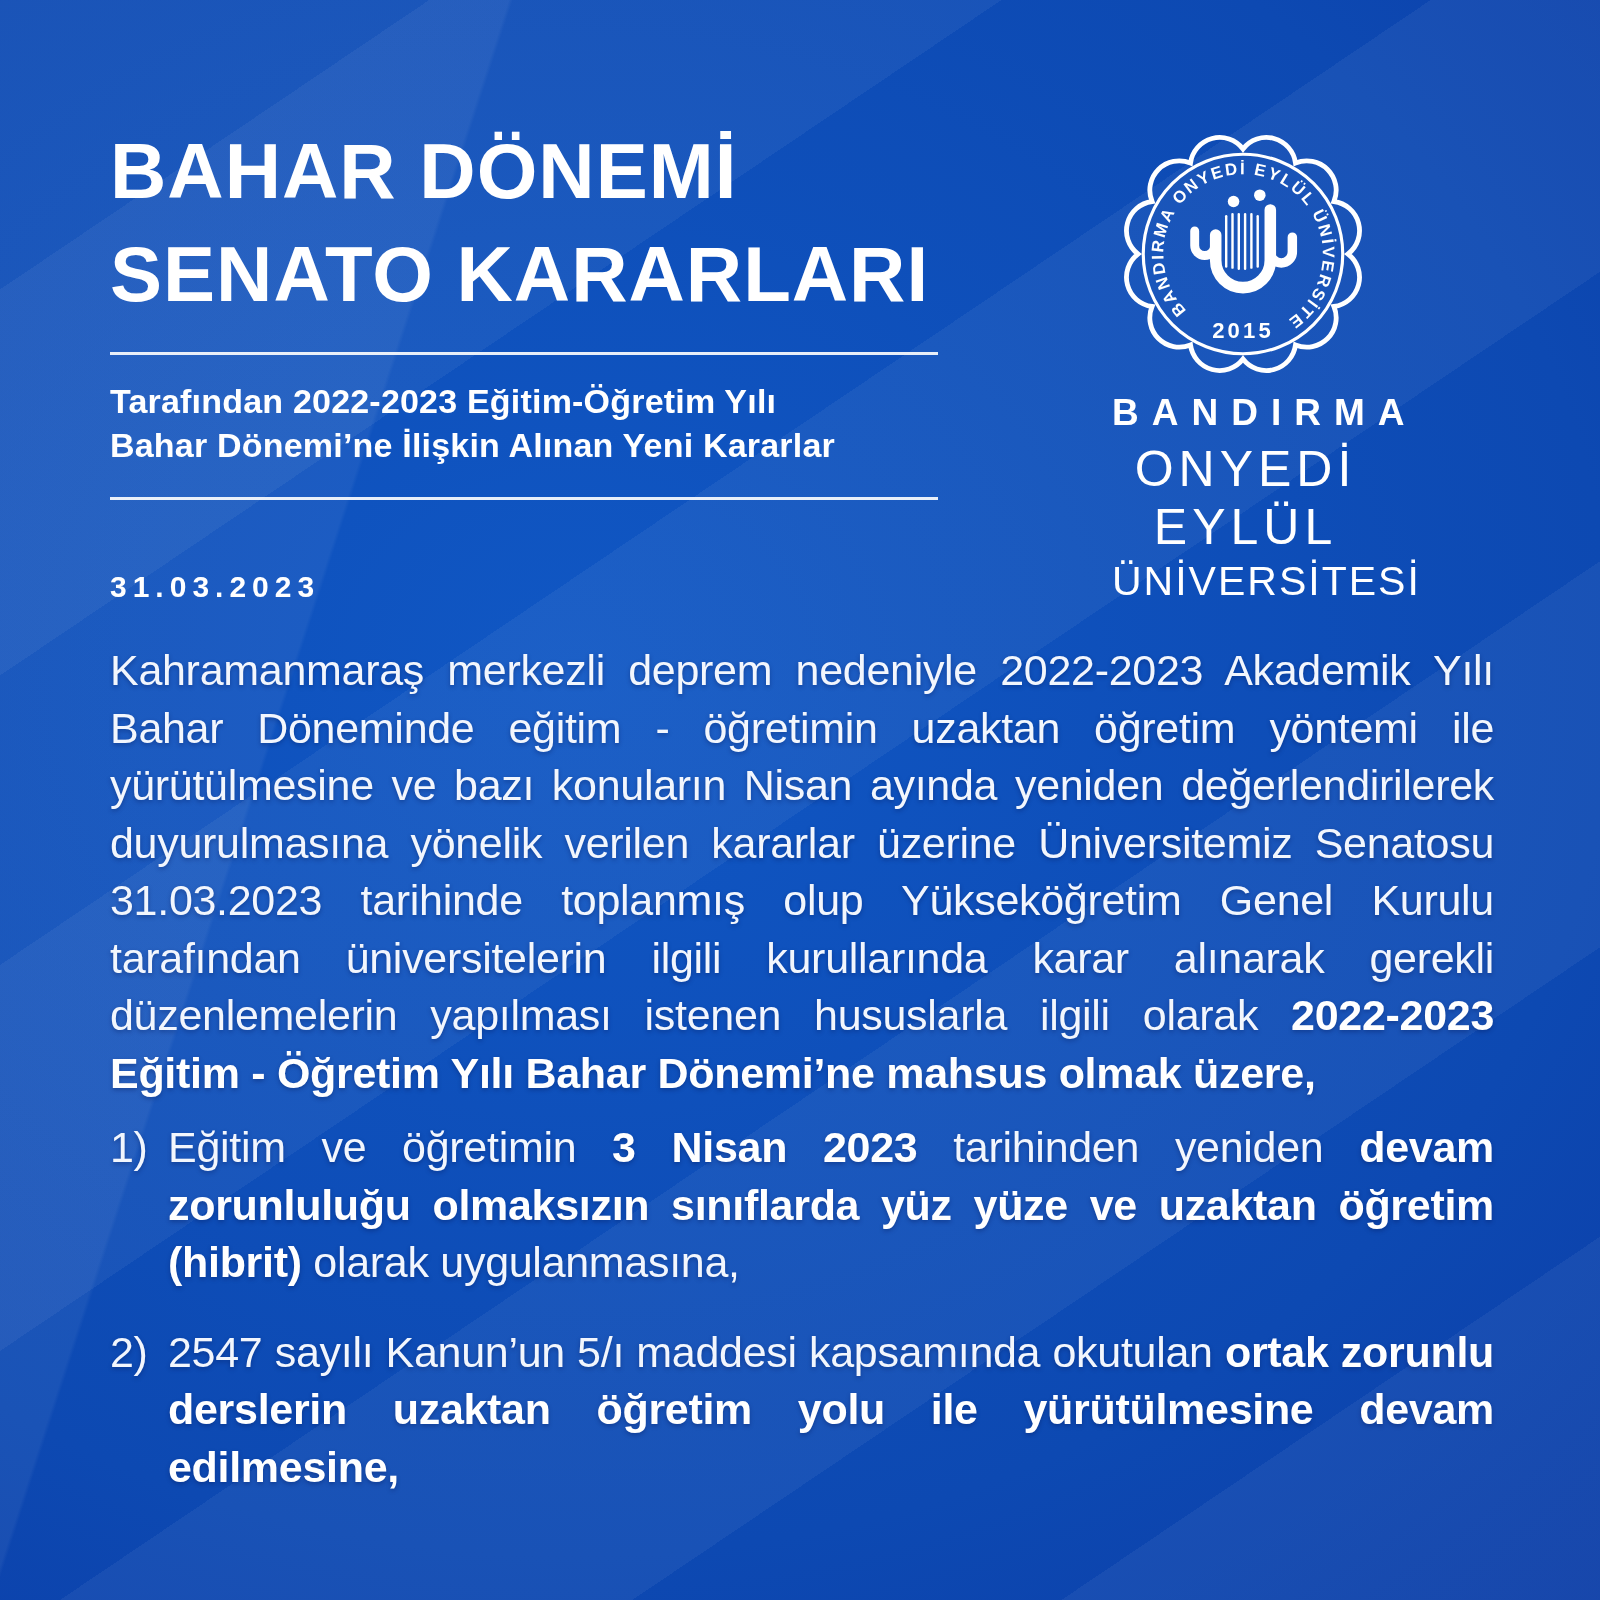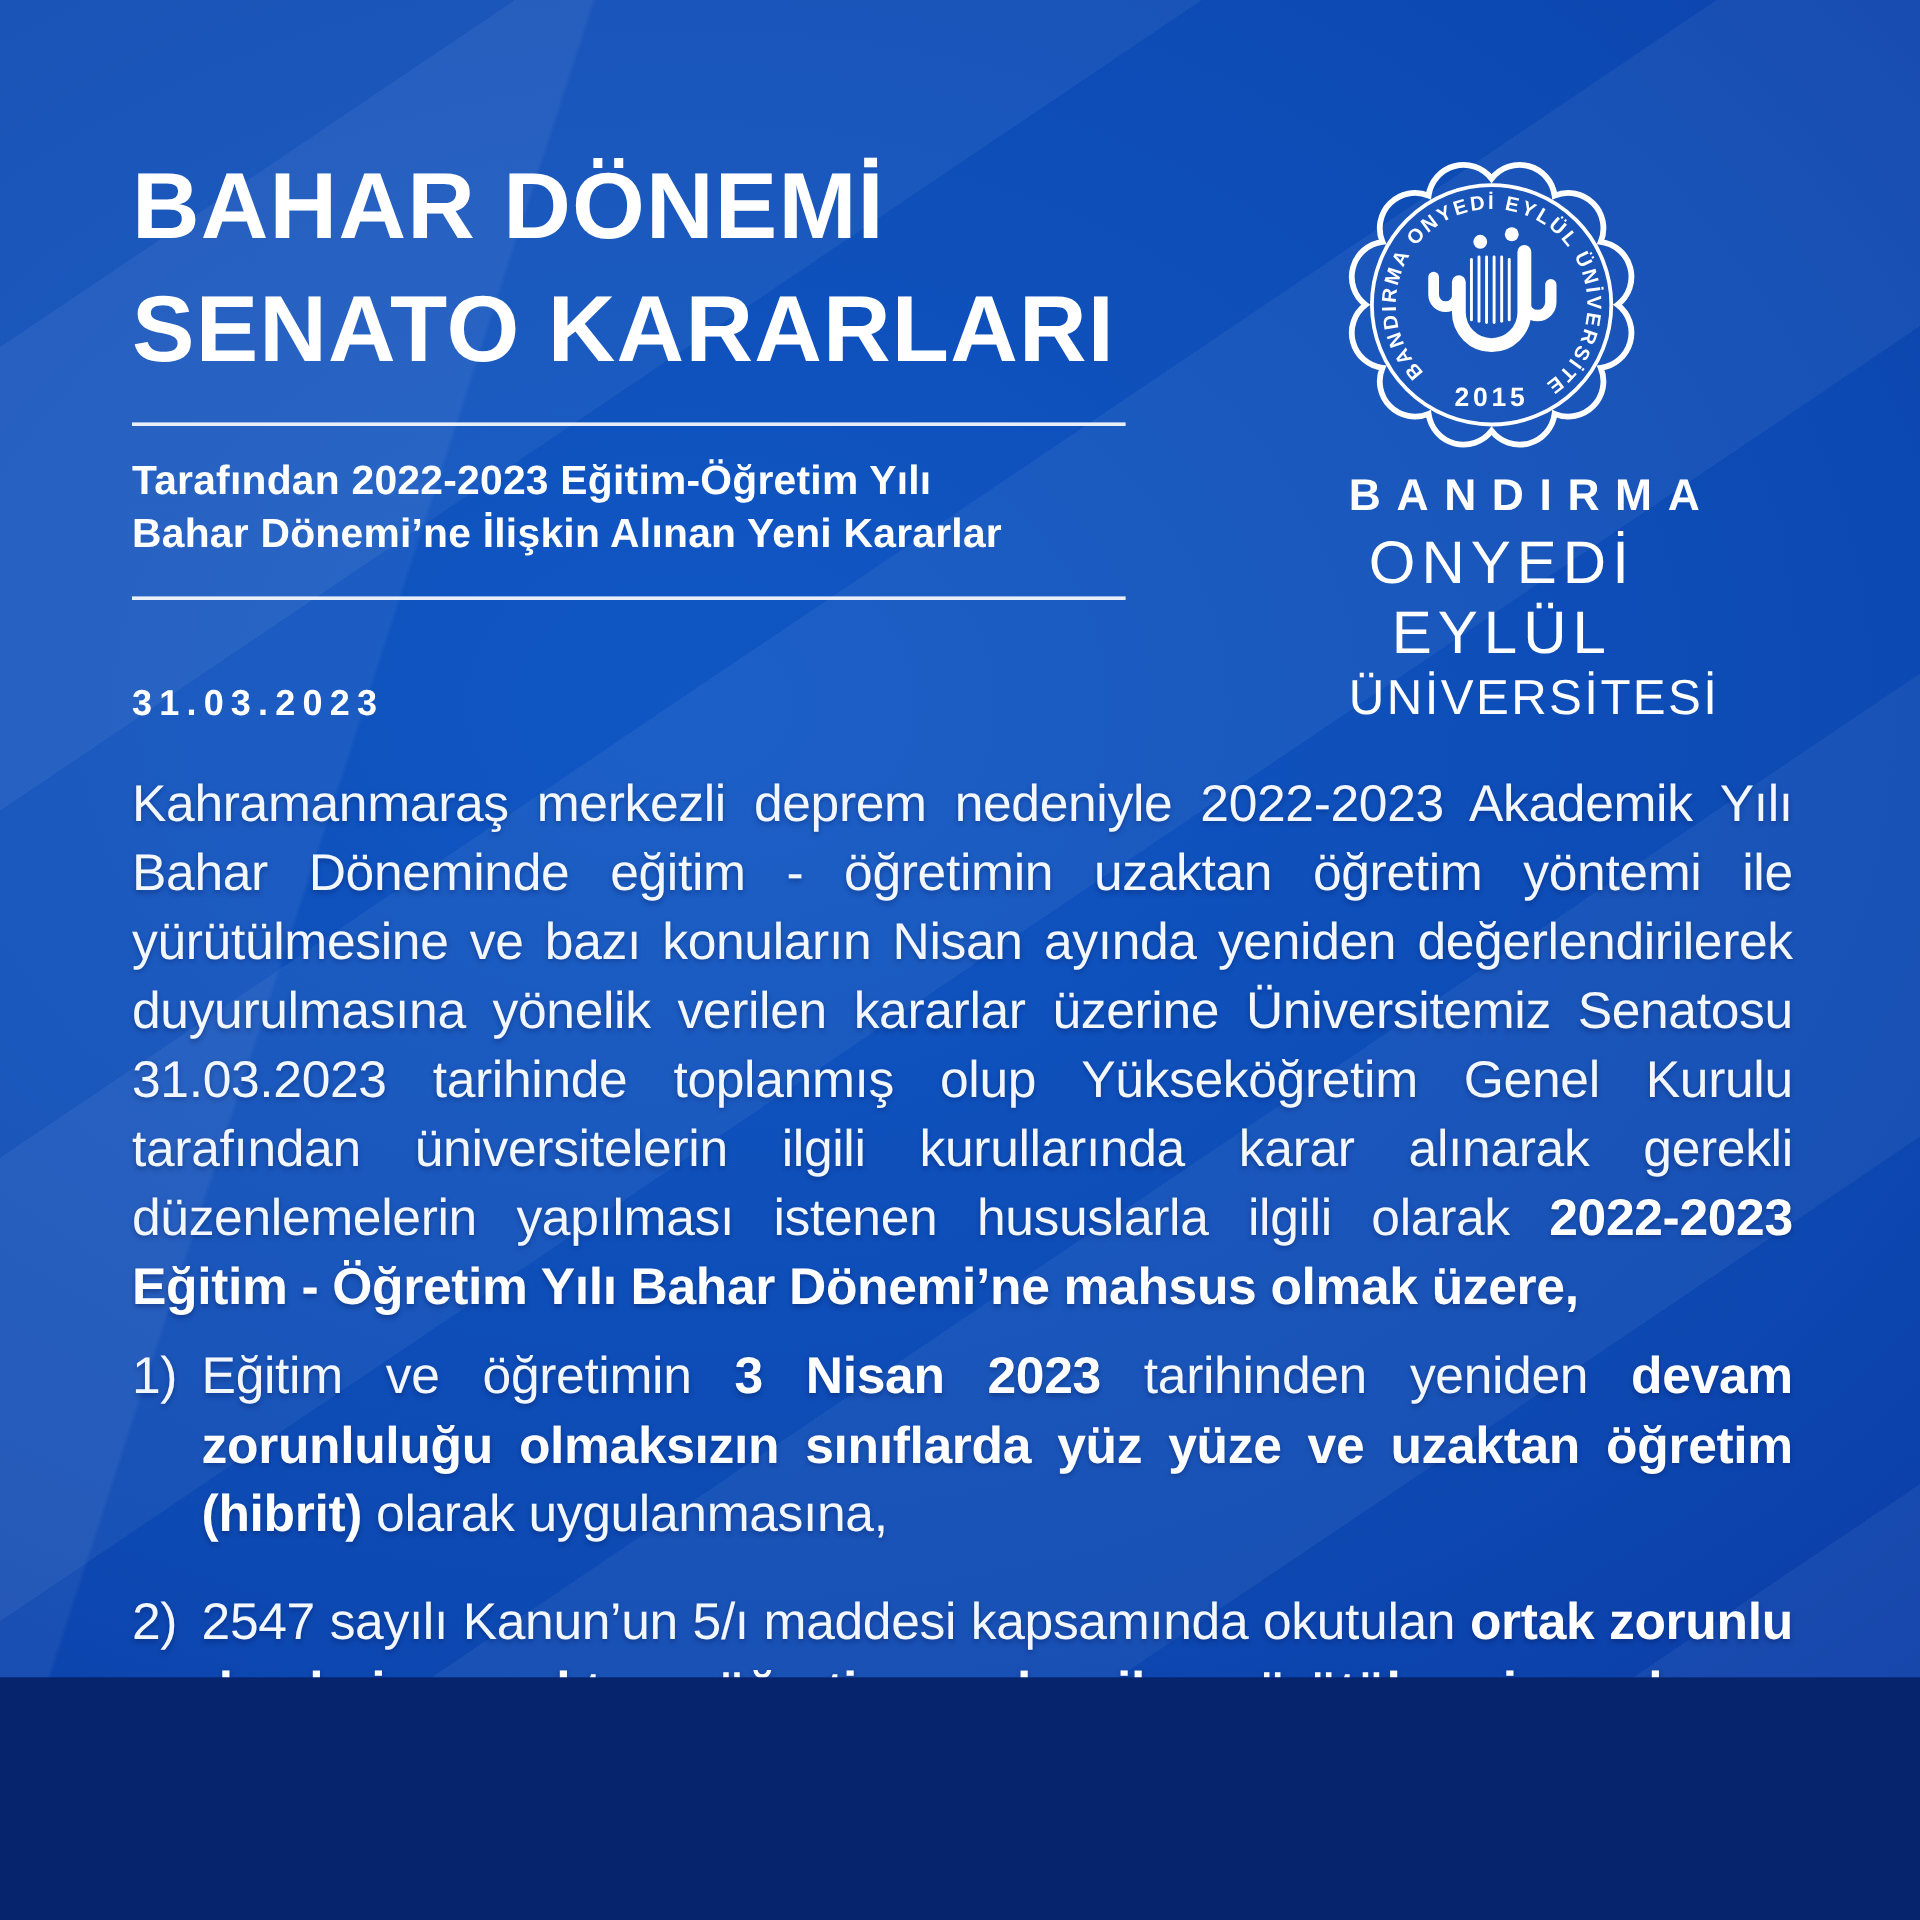--- a/index.html
+++ b/index.html
@@ -1,34 +1,34 @@
 <!DOCTYPE html>
 <html lang="tr"><head>
 <meta charset="utf-8">
 <style>
   html,body{margin:0;padding:0;background:#06246e;}
   .page{
-    position:relative;width:1600px;height:1398px;overflow:hidden;
+    position:relative;width:1600px;height:1600px;overflow:hidden;
     font-family:"Liberation Sans","DejaVu Sans",sans-serif;color:#ffffff;
     background-image:
       linear-gradient(108deg, rgba(255,255,255,0.055) 0 24%, rgba(255,255,255,0) 24.2%),
       repeating-linear-gradient(146deg, rgba(255,255,255,0) 0 240px, rgba(255,255,255,0.05) 240px 560px),
       radial-gradient(135% 115% at 36% 42%, #1057c4 0%, #0d49b2 48%, #0b3aa5 74%, #0a3097 100%);
   }
   
   .header{position:absolute;left:110px;top:120px;width:830px;}
   .title{font-size:78px;line-height:103px;font-weight:700;letter-spacing:1px;margin:0;}
   .rule{height:3px;background:rgba(255,255,255,0.9);border:0;width:828px;margin:0;}
   .rule1{margin-top:26px;}
   .rule2{margin-top:30px;}
   .subtitle{margin-top:24px;font-size:34px;line-height:44px;font-weight:700;letter-spacing:0.2px;}
   
   .logo{position:absolute;left:1112px;top:128px;width:262px;text-align:center;}
   .seal{display:block;margin:0 auto;}
-  .wordmark{margin-top:12px;margin-left:12px;}
+  .wordmark{margin-top:12px;}
   .wm1{font-size:37px;font-weight:700;letter-spacing:13px;margin-right:-13px;}
   .wm2{font-size:50px;font-weight:400;letter-spacing:5px;margin-right:-5px;margin-top:6px;text-align:center;}
   .wm3{font-size:41px;font-weight:400;letter-spacing:2px;margin-right:-2px;margin-top:2px;}
   
   .date{position:absolute;left:110px;top:570px;font-size:30px;font-weight:700;letter-spacing:6px;text-align:right;}
   .content{position:absolute;left:110px;top:642px;width:1384px;
     font-size:43px;line-height:57.5px;letter-spacing:-0.3px;color:#f2f6fd;
     text-shadow:0 2px 4px rgba(3,20,80,0.35);}
   .content .b{font-weight:700;color:#ffffff;}
   .para{margin:0 0 17px 0;text-align:justify;}

